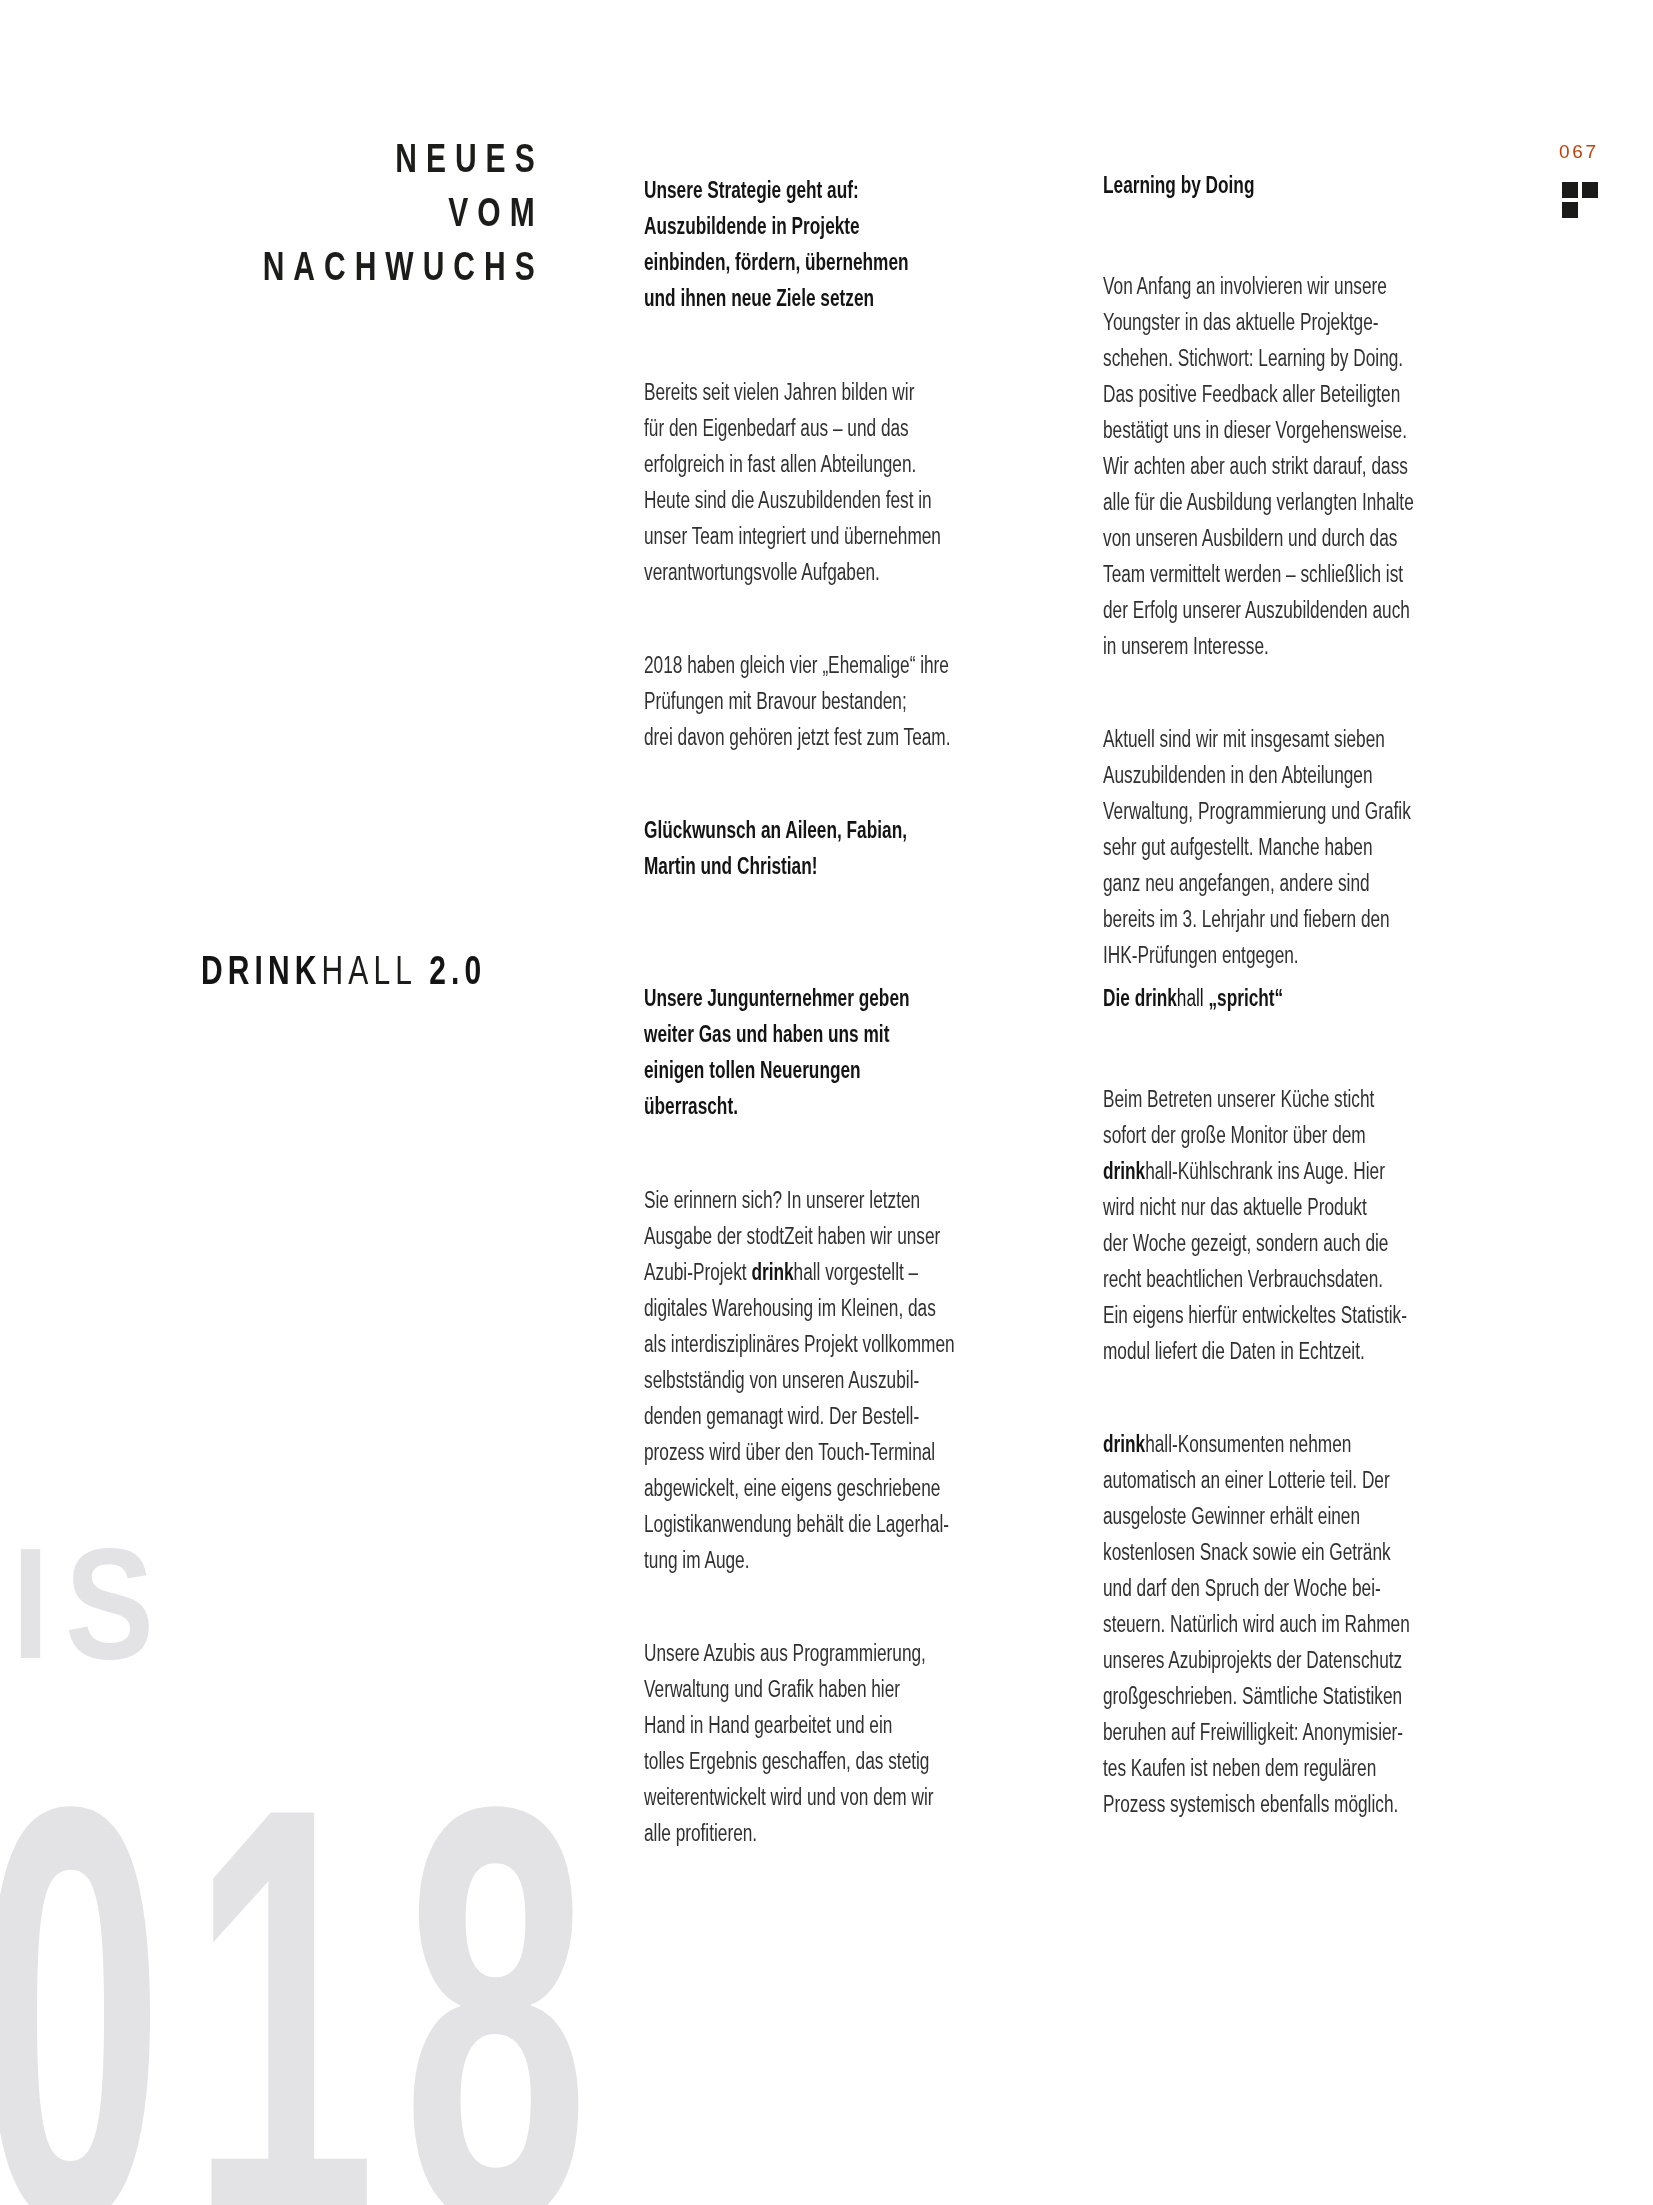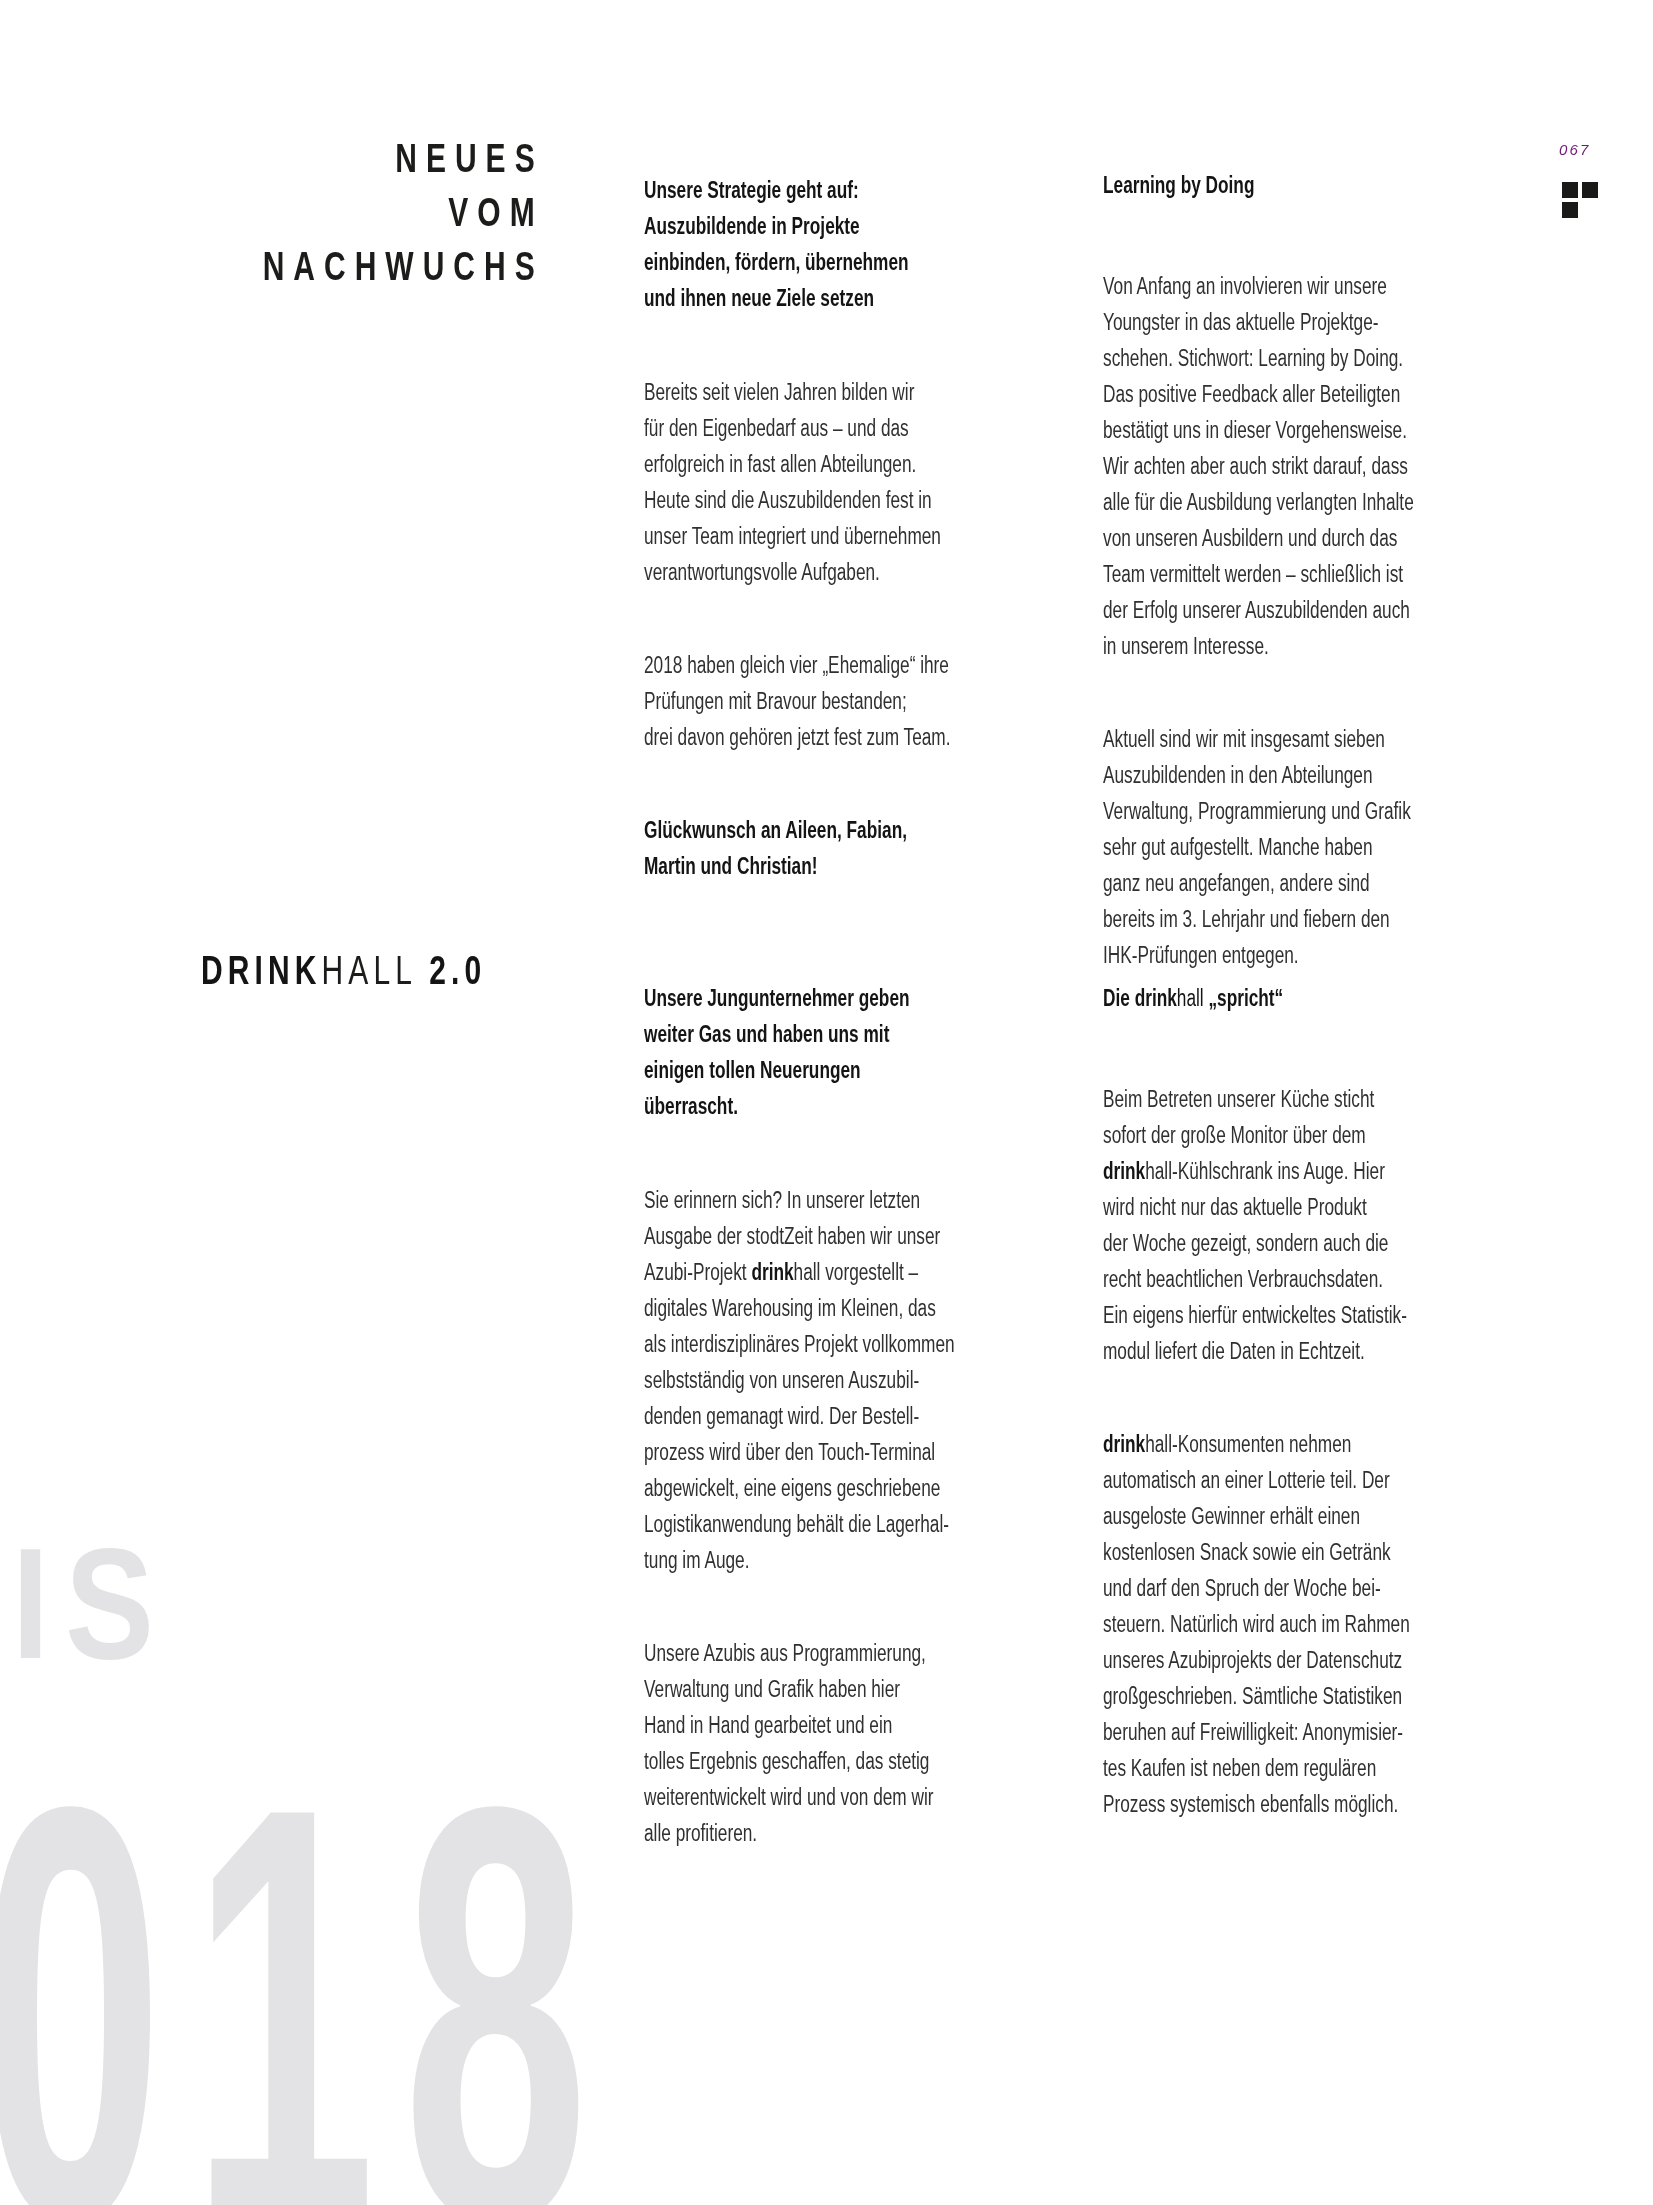--- a/index.html
+++ b/index.html
@@ -9,21 +9,21 @@
     background:#ffffff; overflow:hidden;
     font-family:"Liberation Sans", sans-serif;
   }
 
   
   .wm { position:absolute; font-weight:bold; color:#e3e3e5; line-height:1; white-space:nowrap; }
   .wm-is   { left:12.4px;  top:1525px; font-size:157px; letter-spacing:0.12em; transform:scaleX(0.85); transform-origin:0 0; }
   .wm-year { left:-22.4px; top:1719px; font-size:591px; letter-spacing:0.08em; transform:scaleX(0.565); transform-origin:0 0; }
 
   
-  .pagenum { position:absolute; left:1559px; top:141px; font-size:15px; letter-spacing:0.14em; color:#701a75;font-style:italic; }
+  .pagenum { position:absolute; left:1559px; top:141px; font-size:19px; letter-spacing:0.14em; color:#c2410c; }
   .logo { position:absolute; left:1562px; top:182px; display:grid; grid-template-columns:16px 16px; grid-auto-rows:16px; gap:4.4px; }
   .sq { background:#1a1a18; }
   .sq.empty { background:transparent; }
 
   
   .hl { font-weight:bold; color:#1c1c1a; white-space:pre-line; }
   .hl1 {
     position:absolute; right:1122px; top:131px;
     font-size:40px; line-height:54px; letter-spacing:0.30em; margin-right:-0.30em;
     text-align:right; transform:scaleX(0.75); transform-origin:100% 0;

